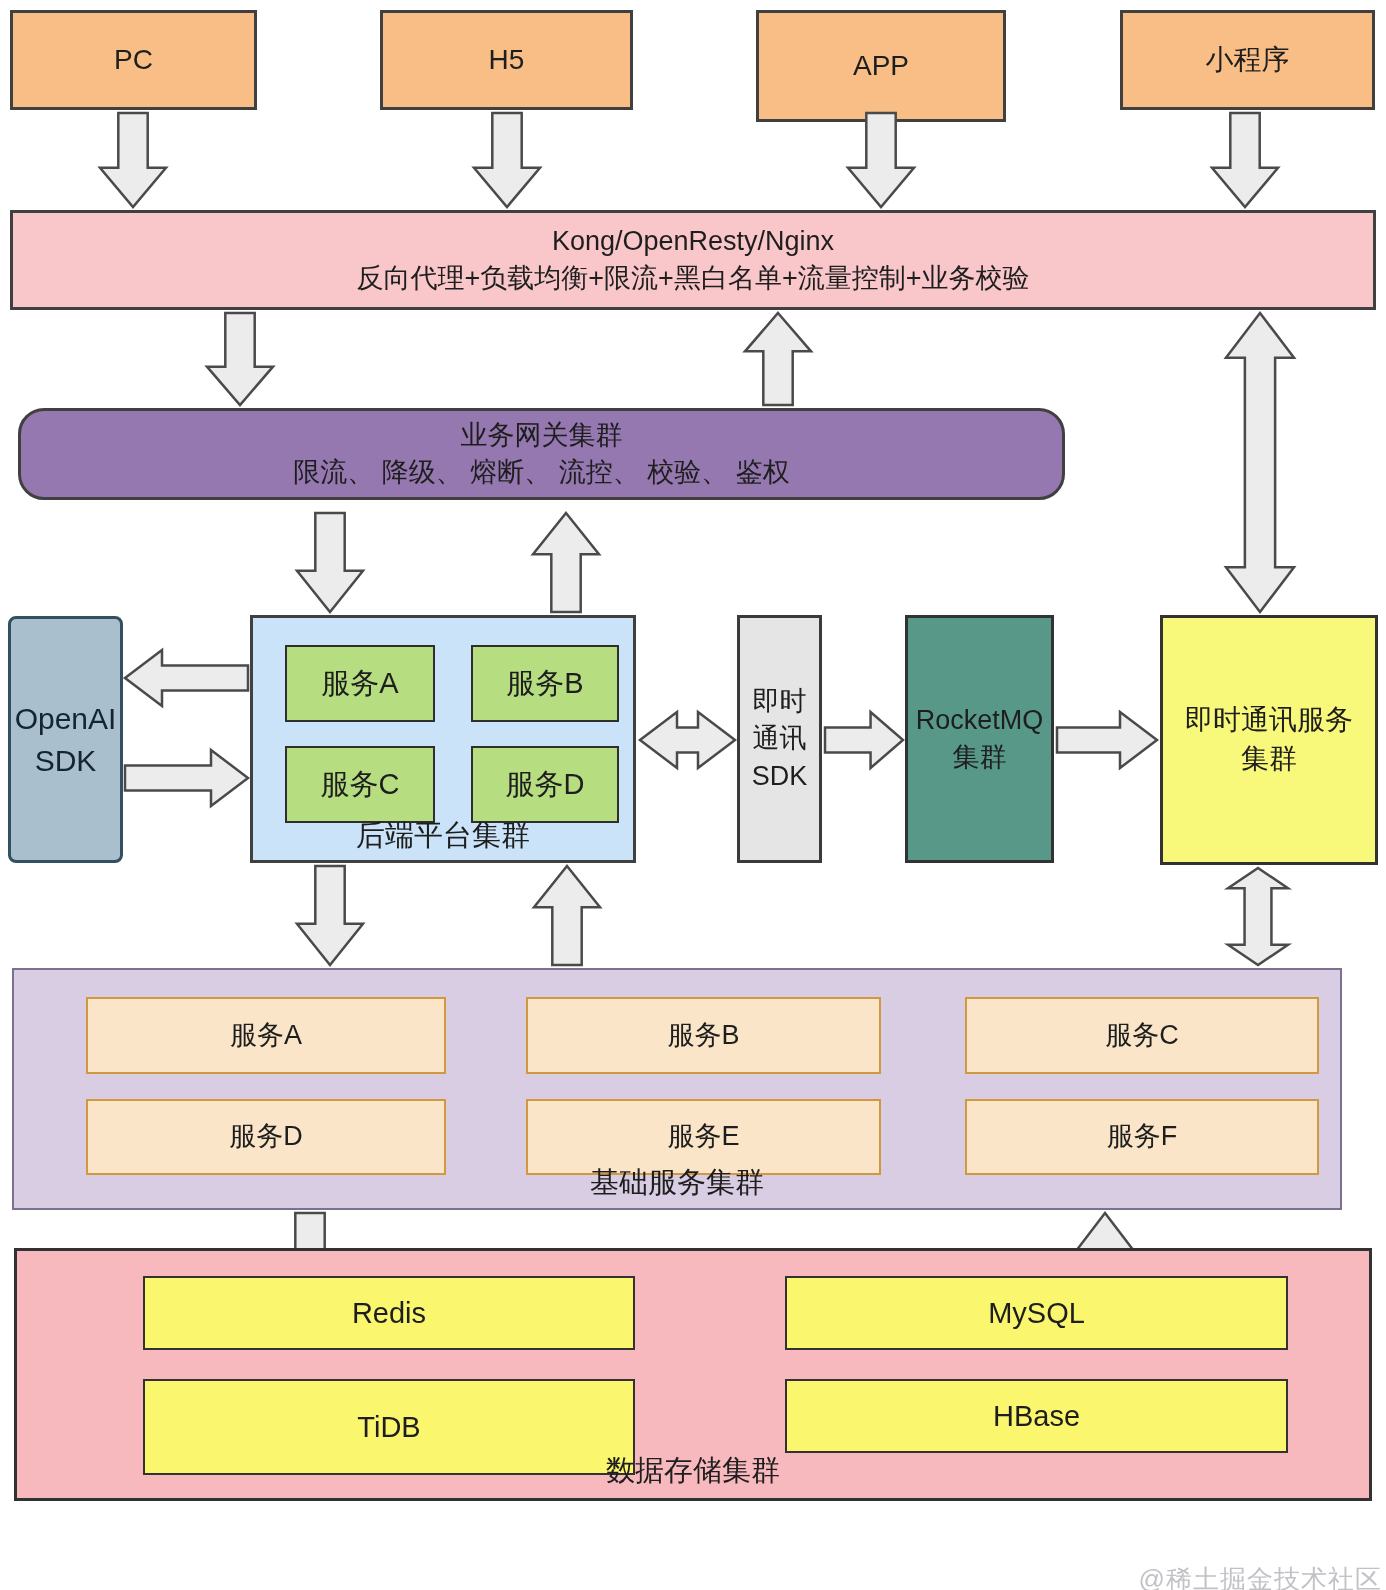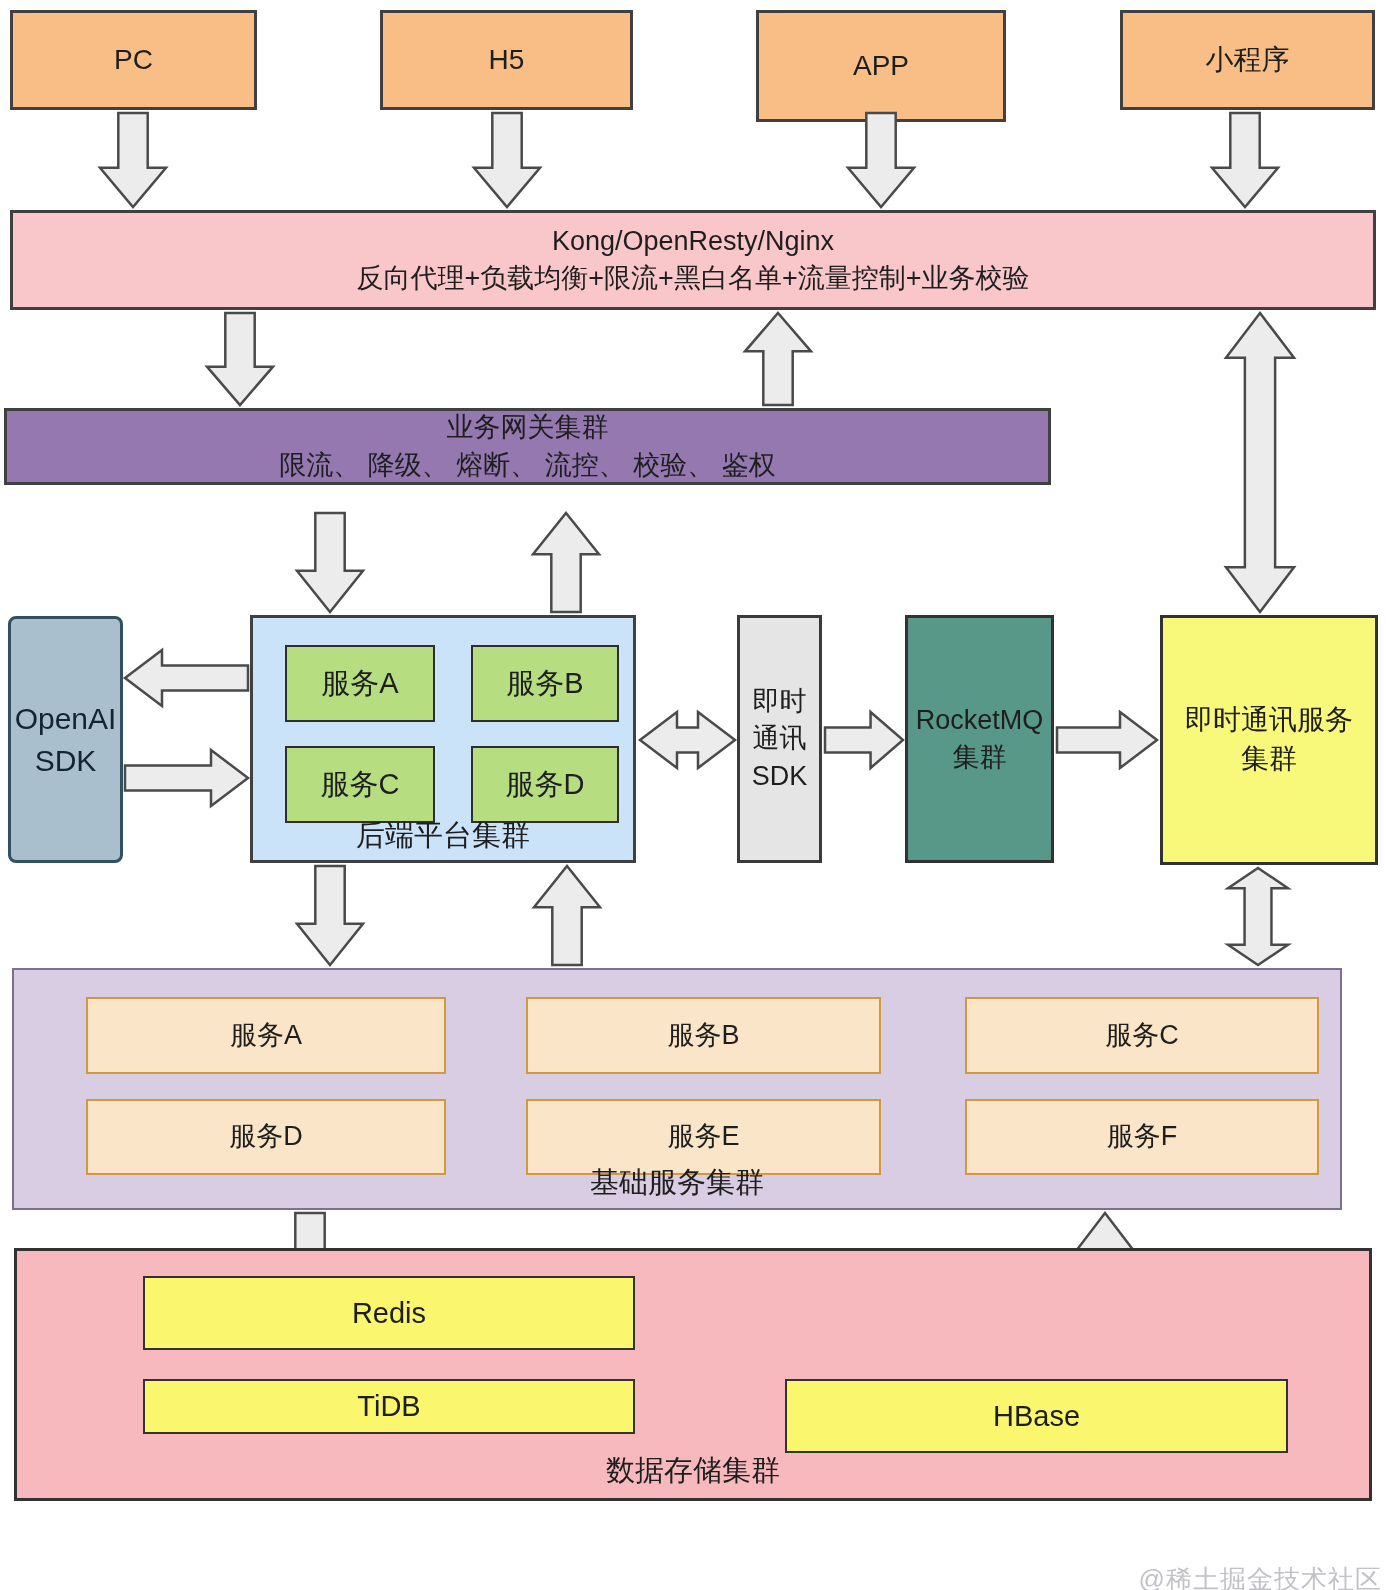--- a/index.html
+++ b/index.html
@@ -80,21 +80,21 @@
       <svg width="70" height="96" viewBox="0 0 70 96">
         <polygon points="35,2 68,40.32 49.7,40.32 49.7,94 20.3,94 20.3,40.32 2,40.32" fill="#ECECEC" stroke="#4A4A4A" stroke-width="2.5"></polygon>
       </svg>
     </div>
   <div class="arrow" style="left:1224px;top:311px;width:72px;height:303px;">
       <svg width="72" height="303" viewBox="0 0 72 303">
         <polygon points="36,2 70,46.800000000000004 51.12,46.800000000000004 51.12,256.2 70,256.2 36,301 2,256.2 20.880000000000003,256.2 20.880000000000003,46.800000000000004 2,46.800000000000004" fill="#ECECEC" stroke="#4A4A4A" stroke-width="2.5"></polygon>
       </svg>
     </div>
 
-  <div class="box gateway b3" style="left:4px;top:408px;width:1047px;height:77px;">
+  <div class="box gateway b3" style="left:18px;top:408px;width:1047px;height:92px;border-radius:26px;">
     <div>业务网关集群</div>
     <div>限流、 降级、 熔断、 流控、 校验、 鉴权</div>
   </div>
 
   <div class="arrow" style="left:295px;top:511px;width:70px;height:103px;">
       <svg width="70" height="103" viewBox="0 0 70 103">
         <polygon points="20.3,2 49.7,2 49.7,59.74 68,59.74 35,101 2,59.74 20.3,59.74" fill="#ECECEC" stroke="#4A4A4A" stroke-width="2.5"></polygon>
       </svg>
     </div>
   <div class="arrow" style="left:531px;top:511px;width:70px;height:103px;">
@@ -209,21 +209,24 @@
   <div class="arrow" style="left:1070px;top:1211px;width:70px;height:108px;">
       <svg width="70" height="108" viewBox="0 0 70 108">
         <polygon points="35,2 68,45.36 49.7,45.36 49.7,106 20.3,106 20.3,45.36 2,45.36" fill="#ECECEC" stroke="#4A4A4A" stroke-width="2.5"></polygon>
       </svg>
     </div>
 
   <div class="box storage" style="left:14px;top:1248px;width:1358px;height:253px;">
     <div class="box dbyellow" style="left:126px;top:25px;width:492px;height:74px;">
       <span>Redis</span>
     </div>
-    <div class="box dbyellow" style="left:126px;top:128px;width:492px;height:55px;">
+    <div class="box dbyellow" style="left:768px;top:25px;width:503px;height:74px;">
+      <span>MySQL</span>
+    </div>
+    <div class="box dbyellow" style="left:126px;top:128px;width:492px;height:96px;">
       <span>TiDB</span>
     </div>
     <div class="box dbyellow" style="left:768px;top:128px;width:503px;height:74px;">
       <span>HBase</span>
     </div>
     <div class="grouplabel" style="bottom:8px;">数据存储集群</div>
   </div>
 
   <div class="watermark" style="right:4px;top:1553px;">@稀土掘金技术社区</div>
 </div>

